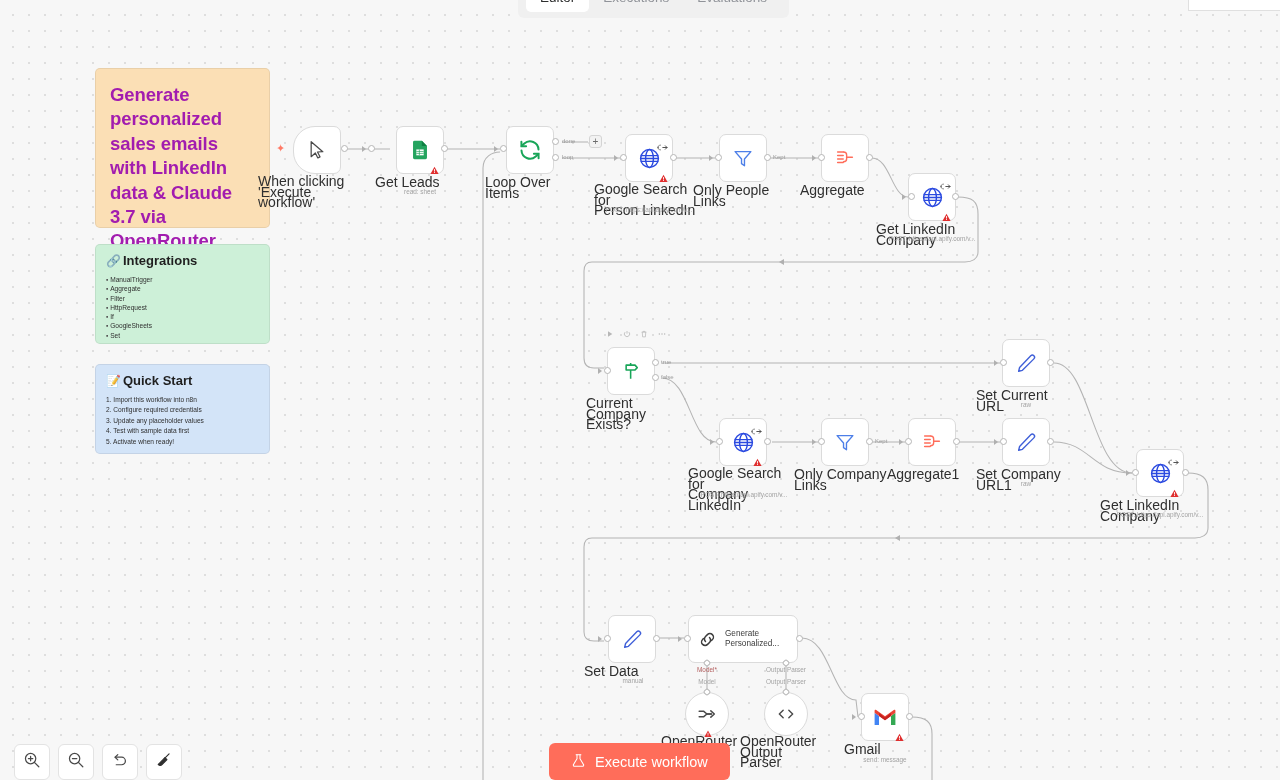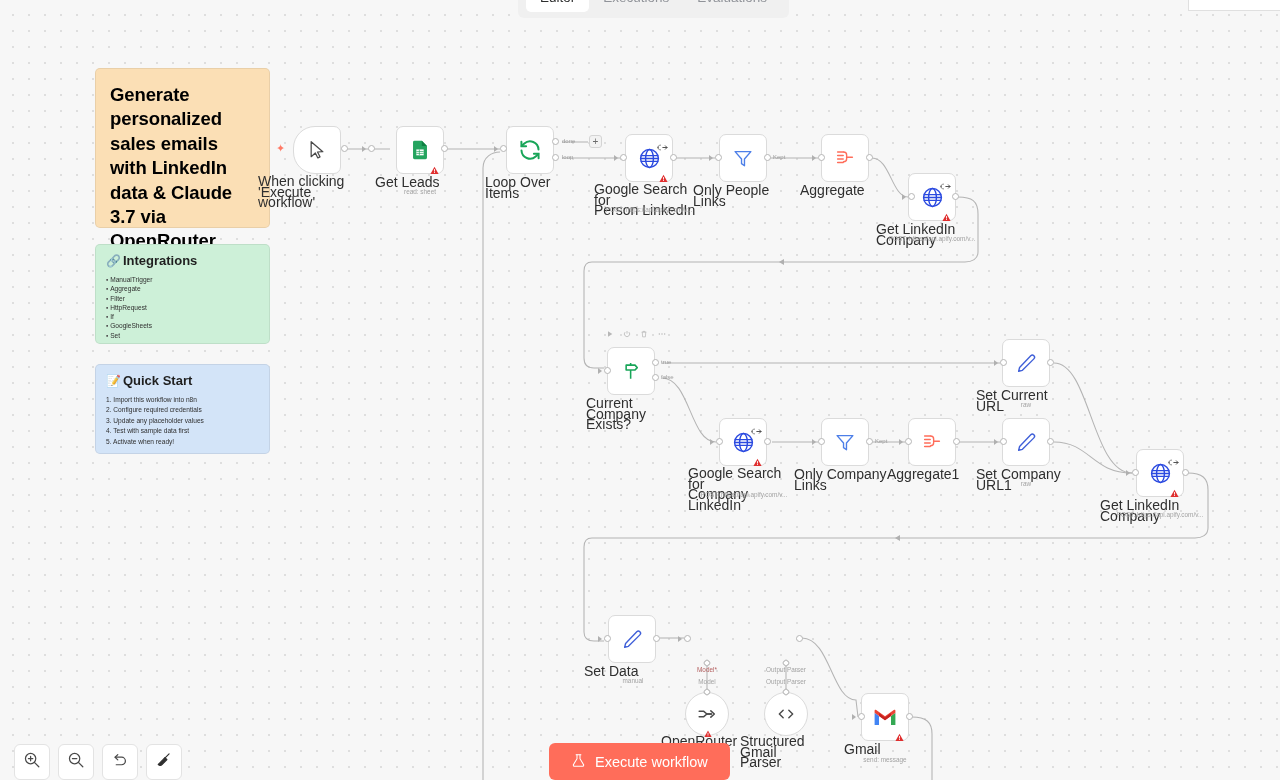--- a/index.html
+++ b/index.html
@@ -47,21 +47,21 @@
   
   .sticky {
     position: absolute; border-radius: 5px; padding: 10px 12px;
     border: 1px solid rgba(0,0,0,.07);
   }
   #sticky-title {
     left: 95px; top: 68px; width: 175px; height: 160px;
     background: #fbdfb5; padding: 14px 14px;
   }
   #sticky-title .t {
-    font-size: 18.5px; font-weight: 700; color: #000000;
+    font-size: 18.5px; font-weight: 700; color: #a21caf;
     line-height: 1.32; letter-spacing: -.1px;
   }
   #sticky-integrations {
     left: 95px; top: 244px; width: 175px; height: 100px;
     background: #cdf0d8; padding: 8px 10px;
   }
   #sticky-quickstart {
     left: 95px; top: 364px; width: 175px; height: 90px;
     background: #d3e4f8; padding: 8px 10px;
   }
@@ -575,20 +575,30 @@
           <path d="M17.2 4.1 a2.4 2.4 0 0 1 3.4 3.4 L8.1 20 L4 21 L5 16.9 Z"></path>
         </svg>
       </span>
     </div>
     <div class="ep" style="left:653px;top:635px;"></div>
     <div class="nlabel" style="left:584px;top:666px;width:82px;">Set Data</div>
     <div class="nsub" style="left:592px;top:677px;width:82px;">manual</div>
 
     <div class="arrowin" style="left:678px;top:636px;"></div>
     <div class="ep" style="left:684px;top:635px;"></div>
+    <div class="node wide" style="left:688px;top:615px;">
+      <span class="ico">
+        <svg width="21" height="21" viewBox="0 0 24 24" fill="none" stroke="#3d3d3d" stroke-width="1.7" stroke-linecap="round">
+          <path d="M9.7 14.3 a4 4 0 0 1 0-5.7 l2.2-2.2 a4 4 0 0 1 5.7 5.7 l-1 1"></path>
+          <path d="M14.3 9.7 a4 4 0 0 1 0 5.7 l-2.2 2.2 a4 4 0 0 1-5.7-5.7 l1-1"></path>
+        </svg>
+      </span>
+      <span class="wide-label">Generate
+Personalized...</span>
+    </div>
     <div class="ep" style="left:796px;top:635px;"></div>
 
     <div class="ep sq" style="left:704px;top:660px;"></div>
     <div class="nsub" style="left:672px;top:666px;width:70px;color:#b46060;">Model*</div>
     <div class="nsub" style="left:672px;top:678px;width:70px;">Model</div>
     <div class="ep sq" style="left:783px;top:660px;"></div>
     <div class="nsub" style="left:745px;top:666px;width:82px;">Output Parser</div>
     <div class="nsub" style="left:745px;top:678px;width:82px;">Output Parser</div>
 
     <div class="ep sq" style="left:704px;top:689px;"></div>
@@ -613,21 +623,21 @@
 
     <div class="ep sq" style="left:783px;top:689px;"></div>
     <div class="node round" style="left:764px;top:692px;">
       <span class="ico">
         <svg width="20" height="20" viewBox="0 0 24 24" fill="none" stroke="#4a4a4a" stroke-width="1.7" stroke-linecap="round" stroke-linejoin="round">
           <path d="M8.6 7.5 L4 12 L8.6 16.5"></path>
           <path d="M15.4 7.5 L20 12 L15.4 16.5"></path>
         </svg>
       </span>
     </div>
-    <div class="nlabel" style="left:740px;top:736px;width:92px;">Structured Gmail
+    <div class="nlabel" style="left:740px;top:736px;width:92px;">OpenRouter Output
 Parser</div>
 
     <div class="arrowin" style="left:852px;top:714px;"></div>
     <div class="ep" style="left:858px;top:713px;"></div>
     <div class="node" style="left:861px;top:693px;">
       <span class="ico">
         <svg width="24" height="19" viewBox="0 0 24 18">
           <path d="M1.6 16.4 V4.2 L6 7.4 V16.4 Z" fill="#4285f4"></path>
           <path d="M22.4 16.4 V4.2 L18 7.4 V16.4 Z" fill="#34a853"></path>
           <path d="M1.6 4.2 L12 11.7 L22.4 4.2 V2.2 a1 1 0 0 0-1.6-.8 L12 7.8 L3.2 1.4 a1 1 0 0 0-1.6 .8 Z" fill="#ea4335"></path>

